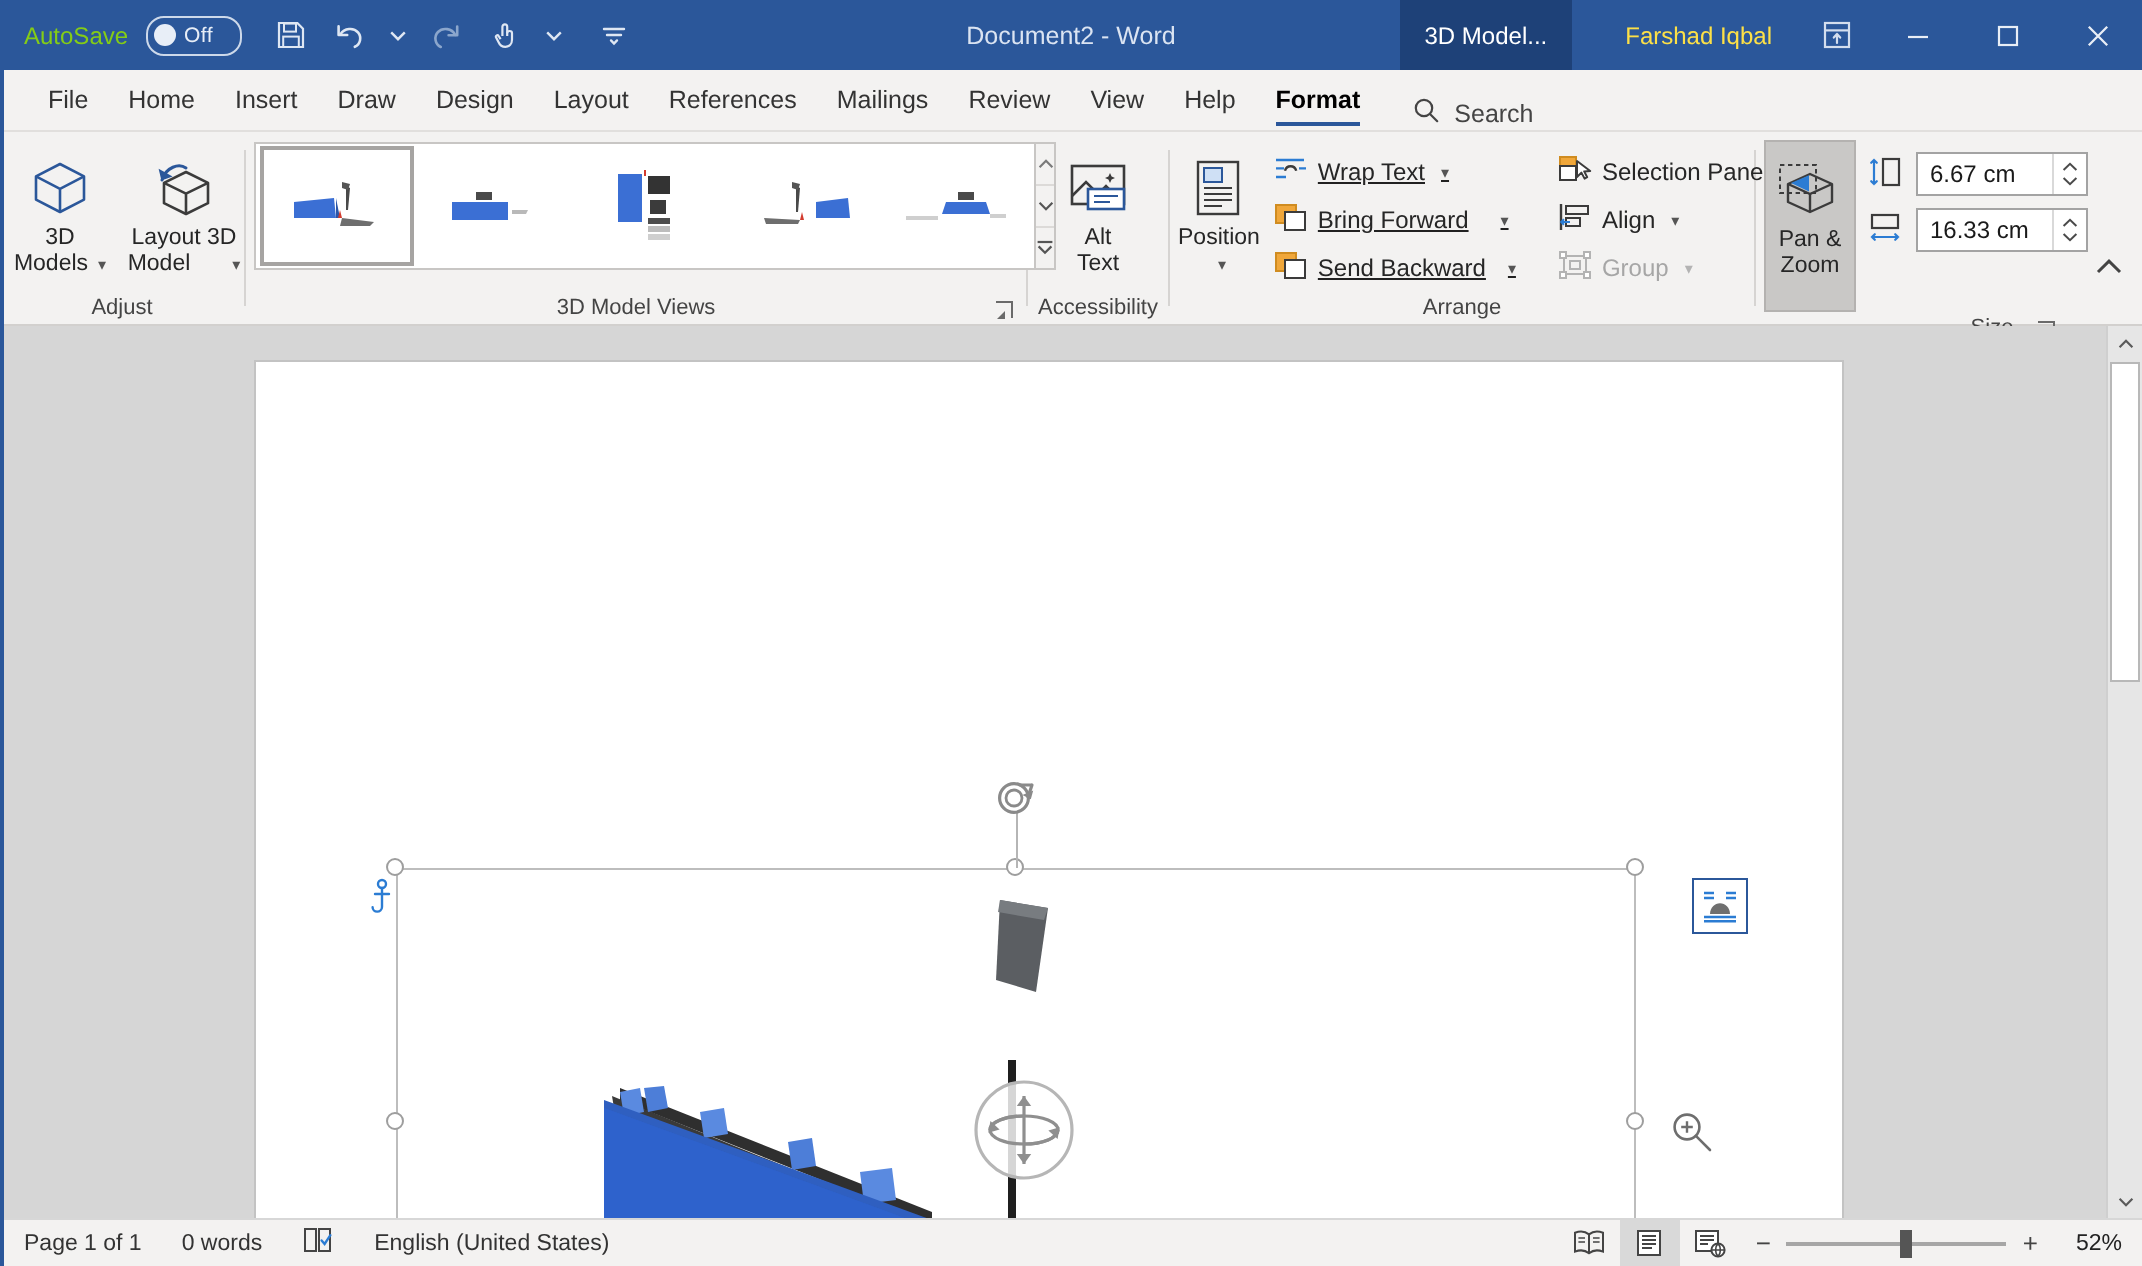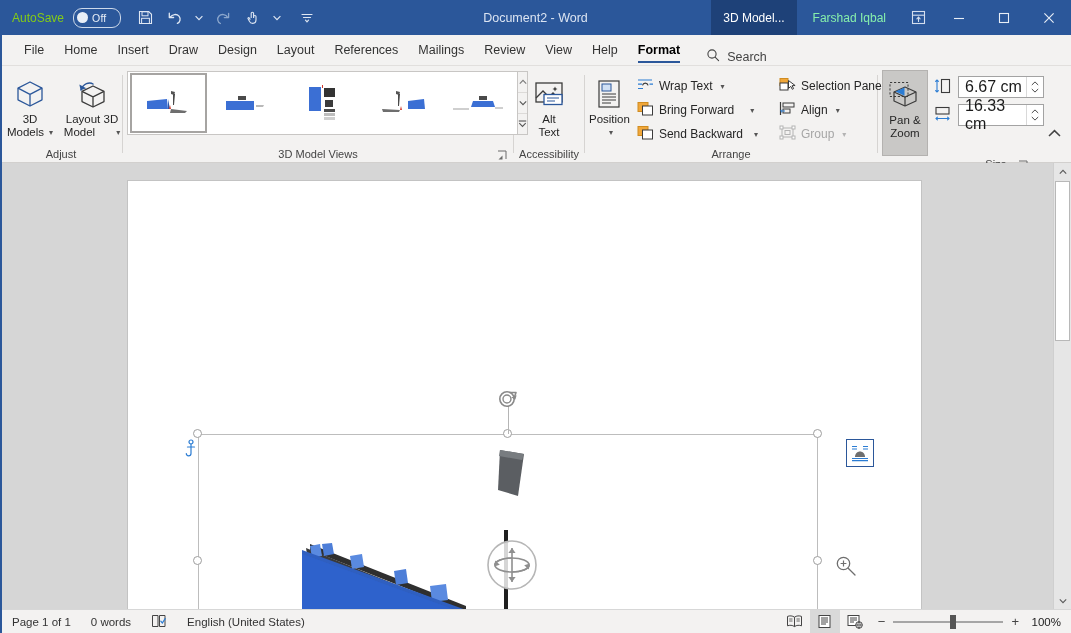--- a/index.html
+++ b/index.html
@@ -32,21 +32,21 @@
   .qbtn.small{width:16px;}
   .title-center{
     position:absolute;left:0;right:0;text-align:center;font-size:12.5px;
     color:#dbe4f2;pointer-events:none;
   }
   .right-cluster{margin-left:auto;display:flex;align-items:center;height:35px;}
   .ctx-tab{
     background:#1e4178;color:#fff;font-size:12px;height:35px;display:flex;
     align-items:center;padding:0 12px;
   }
-  .user{font-size:12px;color:#86efac;padding:0 14px 0 16px;white-space:nowrap;}
+  .user{font-size:12px;color:#fde047;padding:0 14px 0 27px;white-space:nowrap;}
   .ribbon-display{width:36px;height:35px;display:flex;align-items:center;justify-content:center;color:#d4deee;}
   .wbtn{width:45px;height:35px;display:flex;align-items:center;justify-content:center;color:#e9eef6;}
 
   
   .tabstrip{
     height:30px;background:#f3f2f1;display:flex;align-items:flex-end;flex:none;
     border-bottom:1px solid #e1dfdd;position:relative;
   }
   .tabstrip .tabs{display:flex;align-items:center;height:30px;}
   .tab{
@@ -105,21 +105,21 @@
   .smallbtn.disabled{color:#a6a6a6;}
   .caret{font-size:8px;color:#555;margin-left:3px;}
   .caret.dis{color:#b3b3b3;}
   .split-caret{width:14px;display:flex;align-items:center;justify-content:center;font-size:8px;color:#555;}
 
   
   .sizefields{display:flex;flex-direction:column;padding:6px 0 0 6px;gap:6px;}
   .sizerow{display:flex;align-items:center;gap:6px;}
   .spin{
     width:86px;height:22px;border:1px solid #a3a3a3;background:#fff;display:flex;align-items:center;
-    font-size:16px;color:#1a1a1a;padding-left:6px;box-sizing:border-box;
+    font-size:12px;color:#1a1a1a;padding-left:6px;box-sizing:border-box;
   }
   .spin .val{flex:1;}
   .spin .arrows{width:16px;height:20px;display:flex;flex-direction:column;align-items:center;justify-content:center;gap:2px;border-left:1px solid #d9d9d9;}
   .dlg-launcher{
     position:absolute;right:4px;bottom:0px;width:14px;height:14px;display:flex;
     align-items:center;justify-content:center;color:#505050;
   }
   .collapse-ribbon{
     position:absolute;right:6px;bottom:18px;width:22px;height:22px;display:flex;
     align-items:center;justify-content:center;color:#444;
@@ -433,21 +433,21 @@
             <svg width="30" height="32" viewBox="0 0 30 32">
               <rect x="5" y="3" width="20" height="26" fill="none" stroke="#3b3b3b" stroke-width="1.2"></rect>
               <rect x="8" y="6" width="9" height="7" fill="#cfe0f5" stroke="#2b579a" stroke-width="1"></rect>
               <path d="M8 16h14M8 19h14M8 22h14M8 25h9" stroke="#3b3b3b" stroke-width="1"></path>
             </svg>
           </span>
           <span>Position</span>
           <span class="caret">▾</span>
         </div>
 
-        <div class="smallcol" style="margin-left:2px;">
+        <div class="smallcol" style="margin-left:2px;text-decoration:underline;">
           <div class="smallbtn">
             <span>
               <svg width="17" height="15" viewBox="0 0 17 15">
                   <path d="M1 3h14M1 11.5h5" stroke="#2b7cd3" stroke-width="1.2"></path>
                   <path d="M1 7.2h4M12.5 7.2h3.5" stroke="#2b7cd3" stroke-width="1.2"></path>
                   <path d="M5.5 8.4c.8-3 4.8-3 5.6 0" fill="none" stroke="#3b3b3b" stroke-width="1.2"></path>
                 </svg>
             </span>
             <span>Wrap Text</span>
             <span class="caret">▾</span>
@@ -786,16 +786,16 @@
             <path d="M9.7 11h6.6M13 7.7c1.6 1.8 1.6 4.8 0 6.6M13 7.7c-1.6 1.8-1.6 4.8 0 6.6" fill="none" stroke="#444" stroke-width=".8"></path>
           </svg>
       </div>
       <div class="zoomctl">
         <span class="zsign">−</span>
         <div class="zslider">
           <div class="zthumb"></div>
         </div>
         <span class="zsign">+</span>
       </div>
-      <div class="zpct">100%</div>
+      <div class="zpct">52%</div>
     </div>
   </div>
 </div>
 
 </body></html>

